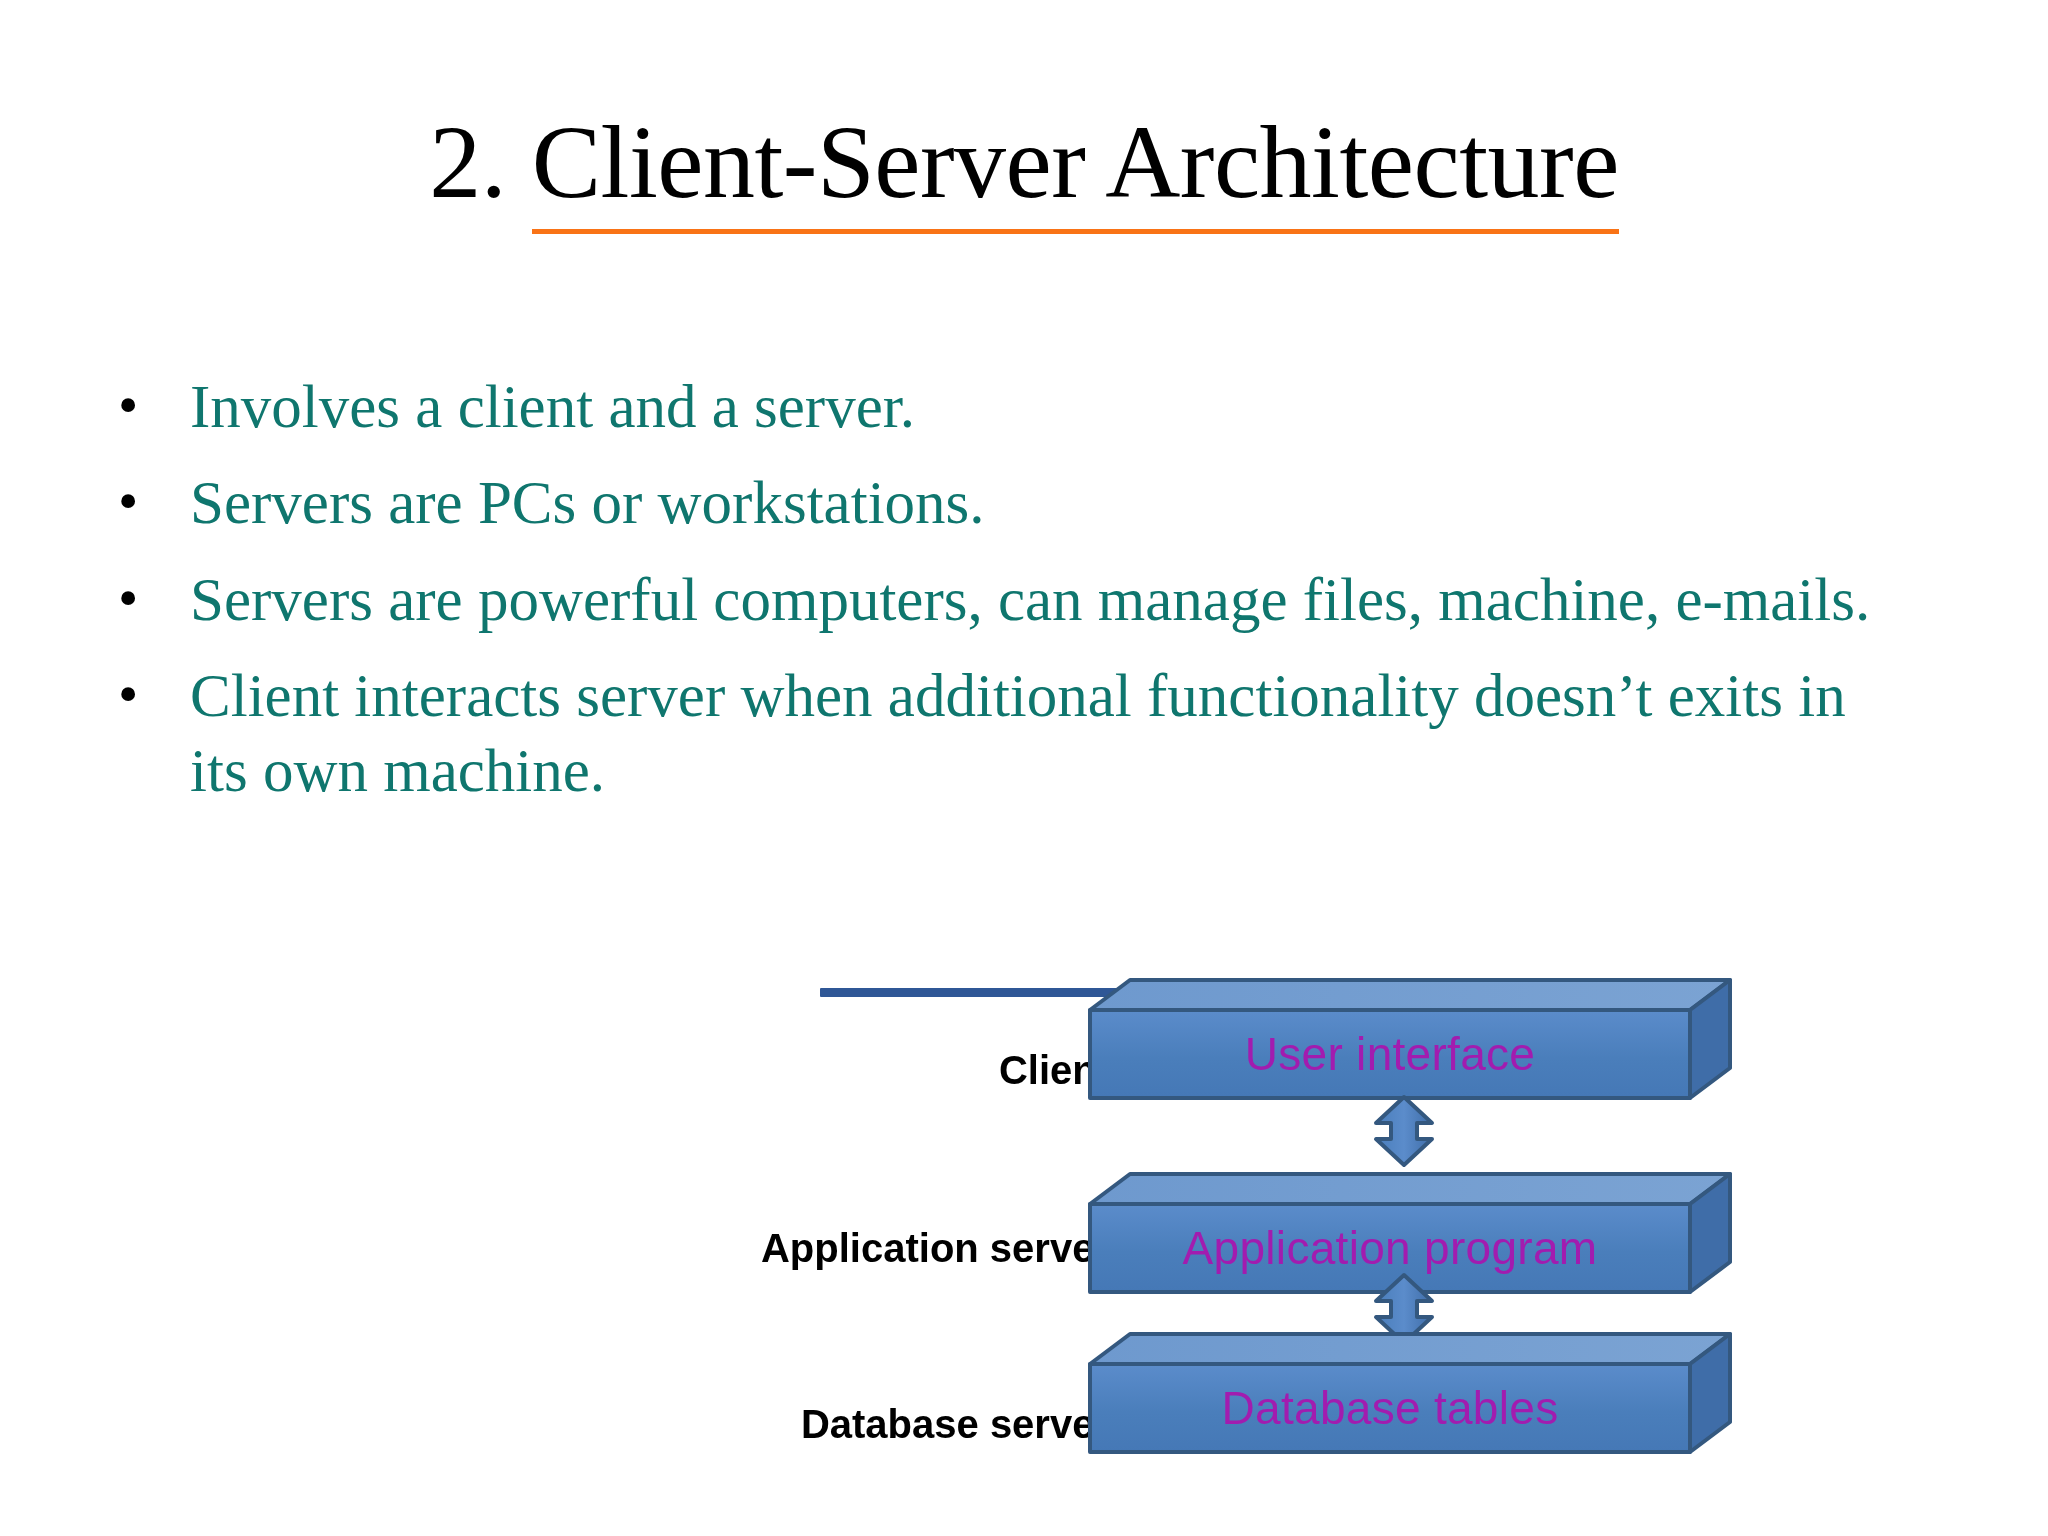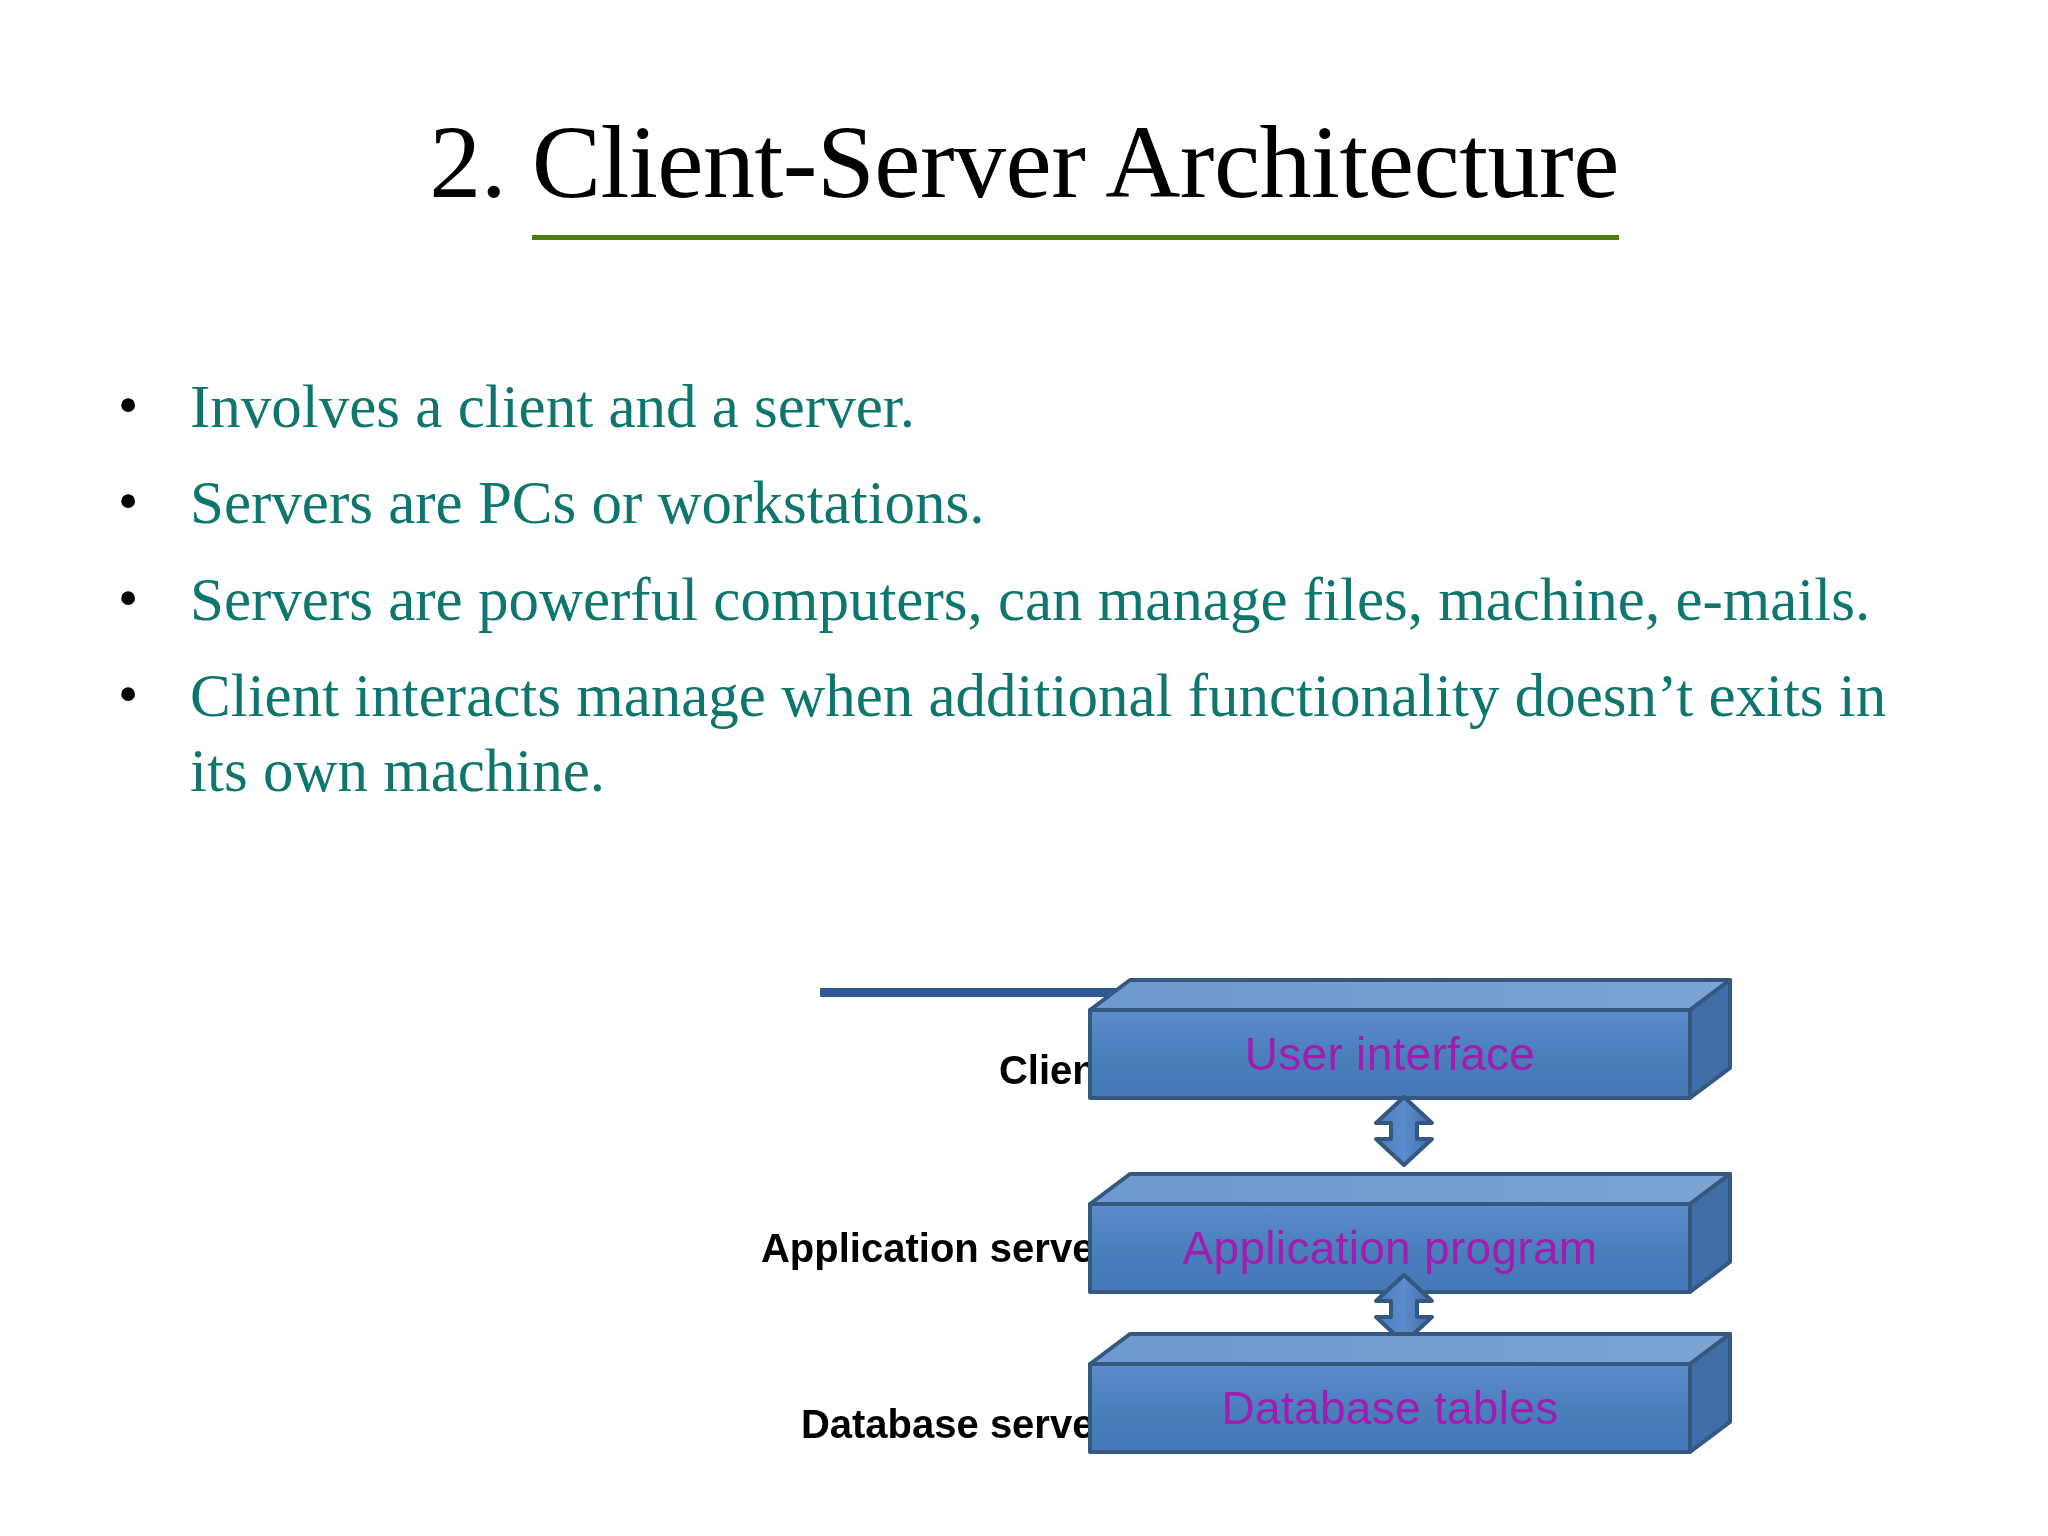--- a/index.html
+++ b/index.html
@@ -28,22 +28,22 @@
     display: inline-block;
     font-family: "Liberation Serif", "DejaVu Serif", serif;
     font-size: 104px;
     line-height: 1.0;
     color: #000000;
     letter-spacing: -0.5px;
     white-space: nowrap;
   }
   #title-text .plain { }
   #title-text .uline {
-    border-bottom: 5px solid #4d7c0f;
-    padding-bottom: 16px;
+    border-bottom: 5px solid #f97316;
+    padding-bottom: 10px;
   }
 
   
   #bullets {
     position: absolute;
     left: 112px;
     top: 370px;
     width: 1800px;
   }
   .bullet-row {
@@ -174,21 +174,21 @@
       <div class="bullet-text">Servers are PCs or workstations.</div>
     </div>
 
     <div class="bullet-row">
       <div class="bullet-mark">•</div>
       <div class="bullet-text wide">Servers are powerful computers, can manage files, machine, e-mails.</div>
     </div>
 
     <div class="bullet-row">
       <div class="bullet-mark">•</div>
-      <div class="bullet-text wide">Client interacts manage when additional functionality doesn’t exits in its own machine.</div>
+      <div class="bullet-text wide">Client interacts server when additional functionality doesn’t exits in its own machine.</div>
     </div>
 
   </div>
 
   <div id="blue-rule"></div>
 
   <div id="diagram">
 
     <div class="tier-label" id="label-client">Client</div>
     <div class="tier-label" id="label-application-server">Application server</div>

